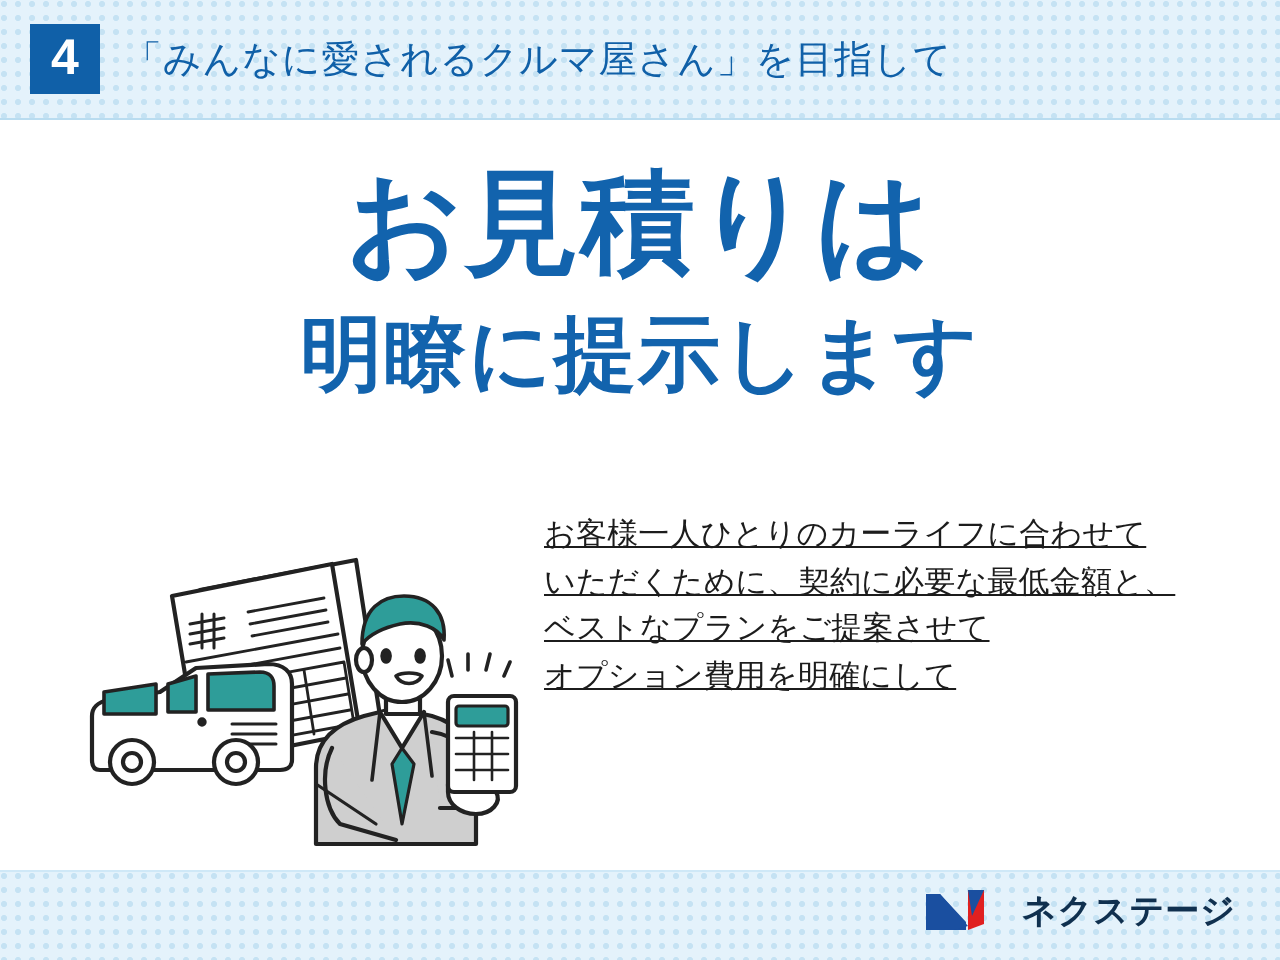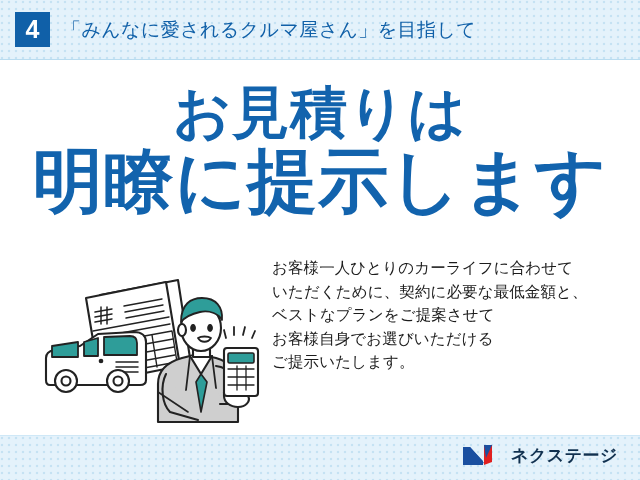--- a/index.html
+++ b/index.html
@@ -37,27 +37,28 @@
     letter-spacing:.4px;white-space:nowrap;
   }
 
   
   .headline{
     position:absolute;left:0;top:82px;width:640px;text-align:center;
     color:#1263ad;font-weight:bold;line-height:1.06;
     letter-spacing:1px;
   }
   .headline .l1{display:block;font-size:57px;}
-  .headline .l2{display:block;font-size:70px;margin-top:2px;}
+  .headline .l2{display:block;font-size:41px;margin-top:14px;}
 
   
   .body-copy{
     position:absolute;left:272px;top:256px;width:360px;
     color:#1c1c1c;font-size:15.5px;line-height:23.5px;
     letter-spacing:.1px;
+    text-decoration:underline;
   }
   .body-copy span{display:block;white-space:nowrap;}
 
   
   .illu{position:absolute;left:38px;top:262px;width:230px;height:165px;}
 
   
   .logo{
     position:absolute;right:22px;top:444px;
     display:flex;align-items:center;gap:17px;
@@ -78,22 +79,21 @@
 
   <div class="headline">
     <span class="l1">お見積りは</span>
     <span class="l2">明瞭に提示します</span>
   </div>
 
   <div class="body-copy">
     <span>お客様一人ひとりのカーライフに合わせて</span>
     <span>いただくために、契約に必要な最低金額と、</span>
     <span>ベストなプランをご提案させて</span>
-    <span>お客様自身でお選びいただける</span>
-    <span>ご提示いたします。</span>
+    <span>オプション費用を明確にして</span>
   </div>
 
   <div class="illu">
     <svg viewBox="0 0 230 165" width="230" height="165">
       <g fill="none" stroke="#222" stroke-width="2.1" stroke-linejoin="round" stroke-linecap="round">
 
         <g>
           <polygon points="62,33 140,18 152,96 72,112" fill="#ffffff"></polygon>
         </g>
 

